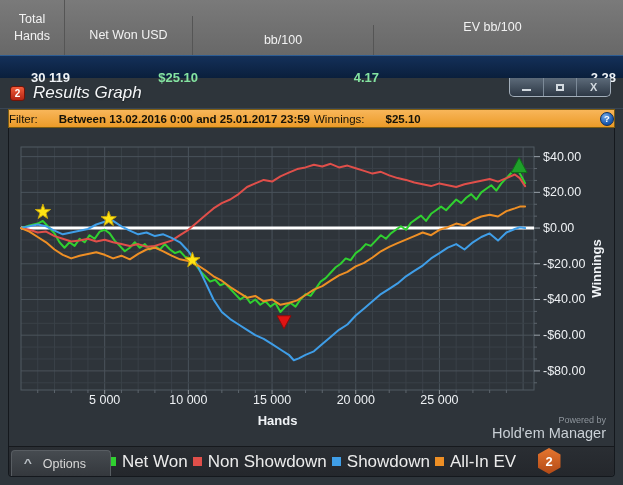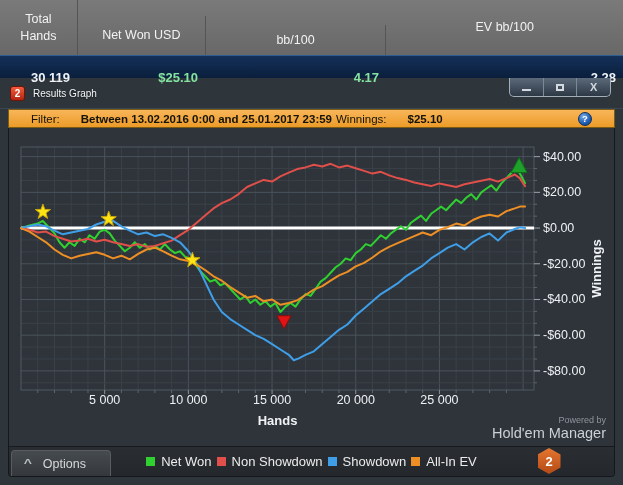--- a/index.html
+++ b/index.html
@@ -42,41 +42,41 @@
     background:linear-gradient(180deg,#8d9cab 0%,#70market 0%,#7e8e9d 45%,#5a6a7a 50%,#4c5c6c 100%);
     border-bottom:1px solid #3a4654;
   }
   .hm-icon {
     width:15px; height:15px; border-radius:3px; flex:0 0 auto;
     background:linear-gradient(#f25c3a,#b32413);
     border:1px solid #701409; box-sizing:border-box;
     color:#fff; font-size:10px; font-weight:bold;
     display:flex; align-items:center; justify-content:center;
   }
-  .win-title { color:#f3f5f7; font-size:10px; text-shadow:0 1px 2px rgba(0,0,0,.55); }
+  .win-title { color:#f3f5f7; font-size:17px; text-shadow:0 1px 2px rgba(0,0,0,.55);font-style:italic; }
   .win-controls {
     position:absolute; top:0; right:12px; width:102px; height:19px;
     display:flex; box-sizing:border-box;
     background:linear-gradient(#5c6a79,#2d3845);
     border:1px solid #a2aeba; border-top:none; border-radius:0 0 5px 5px;
     overflow:hidden;
   }
   .win-btn { flex:1; display:flex; align-items:center; justify-content:center;
     border-left:1px solid #7c8a98; cursor:default; }
   .win-btn:first-child { border-left:none; }
   .glyph-min { width:9px; height:2px; background:#d2d9df; margin-top:5px; }
   .glyph-max { width:8px; height:7px; border:2px solid #d2d9df; box-sizing:border-box; }
   .glyph-close { color:#d2d9df; font-size:11px; font-weight:bold; line-height:1; }
 
   
   .filterbar {
     height:19px; box-sizing:border-box;
     background:linear-gradient(#f8b65a,#ec9b28);
     border:1px solid #7c5c12;
-    display:flex; align-items:center; padding:0 22px;
+    display:flex; align-items:center; padding:0 0;
     font-size:11.5px; color:#151208; white-space:nowrap;
   }
   .filterbar b { font-weight:bold;margin-left:17px; }
   .filterbar .sp { width:4px; }
   .help-icon {
     margin-left:auto; width:14px; height:14px; border-radius:50%;
     background:radial-gradient(circle at 35% 28%,#74abe8,#1e5cb2 62%,#123e7e);
     border:1px solid #0c2f60; box-sizing:border-box;
     color:#fff; font-size:9.5px; font-weight:bold;
     display:flex; align-items:center; justify-content:center;
@@ -99,41 +99,41 @@
     display:flex; align-items:center; justify-content:center;
   }
   .options-btn {
     position:absolute; left:2px; bottom:0; width:100px; height:26px;
     background:linear-gradient(#464b50,#34383d);
     border:1px solid #585d62; border-bottom:none; border-radius:4px 4px 0 0;
     box-sizing:border-box; color:#d8d8d8; font-size:12.5px;
     display:flex; align-items:center; gap:12px; padding-left:13px; cursor:default;
   }
   .options-caret { color:#b9bfc4; font-size:10px; font-weight:bold; transform:scaleX(1.4); }
-  .legend { display:flex; align-items:center; gap:5px; font-size:13px; color:#ebebeb; }
+  .legend { display:flex; align-items:center; gap:5px; font-size:17px; color:#ebebeb; }
   .legend-item { display:flex; align-items:center; }
   .legend-sq { width:9px; height:9px; margin-right:6px; }
   .powered { position:absolute; right:8px; bottom:2px; display:flex; align-items:center; gap:6px;flex-direction:column; }
   .powered-text { text-align:right; line-height:1.1; }
   .powered-by { font-size:9px; color:#8e959c; }
   .brand { font-size:14.5px; color:#cad0d6; }
   .badge {
     width:23px; height:26px;
     clip-path:polygon(50% 0,100% 25%,100% 75%,50% 100%,0 75%,0 25%);
     background:linear-gradient(#e6762f,#b34a16);
     color:#fff; font-weight:bold; font-size:13px;
     display:flex; align-items:center; justify-content:center;
   }
 </style>
 </head>
 <body>
 
 <div class="stats">
   <div class="stats-header">
-      <div class="cell" style="width: 78px;">Total
+      <div class="cell" style="width: 65px;">Total
 Hands</div>
       <div class="cell" style="width: 128px; margin-top: 16px;">Net Won USD</div>
       <div class="cell" style="width: 181px; margin-top: 25px;">bb/100</div>
       <div class="cell" style="width: 237px;">EV bb/100</div>
     </div>
   <div class="stats-values">
       <div class="cell" style="width: 77px;">30 119</div>
       <div class="cell green" style="width: 128px;">$25.10</div>
       <div class="cell green" style="width: 181px;">4.17</div>
       <div class="cell" style="width: 237px;">2.28</div>

